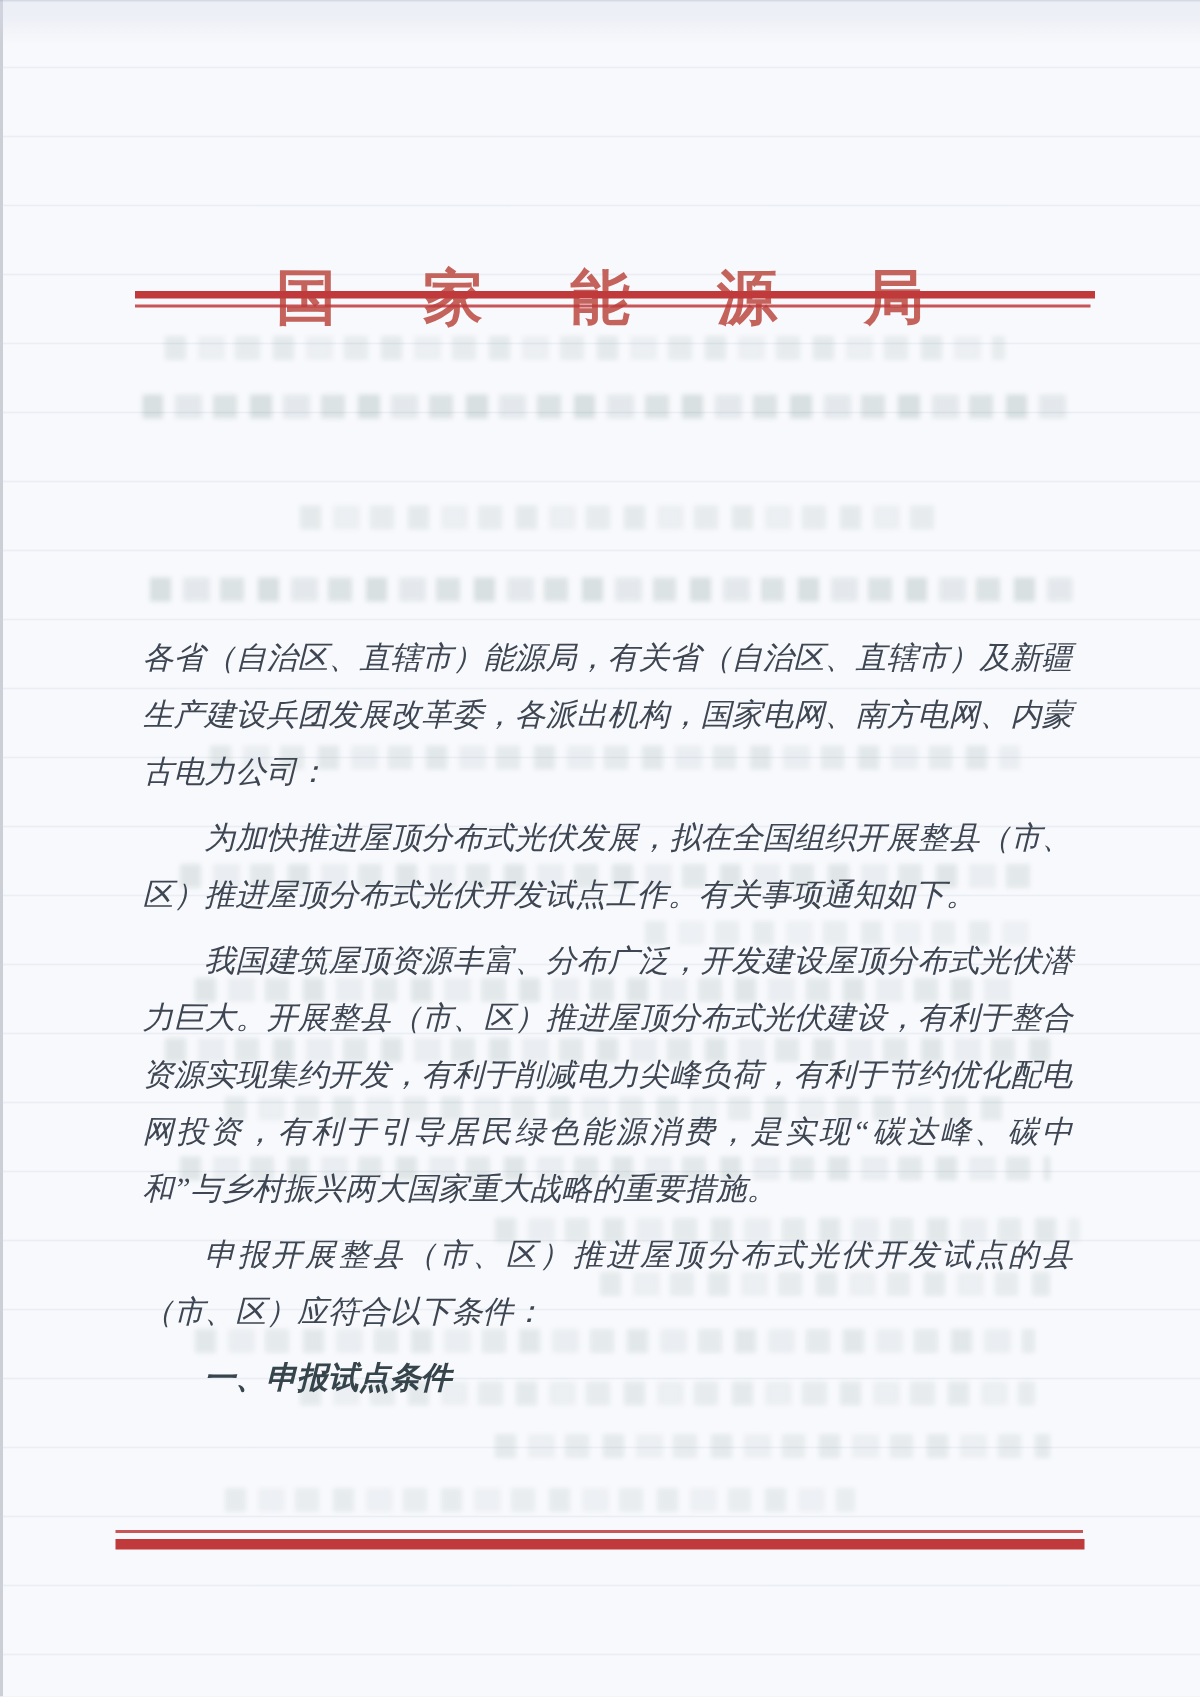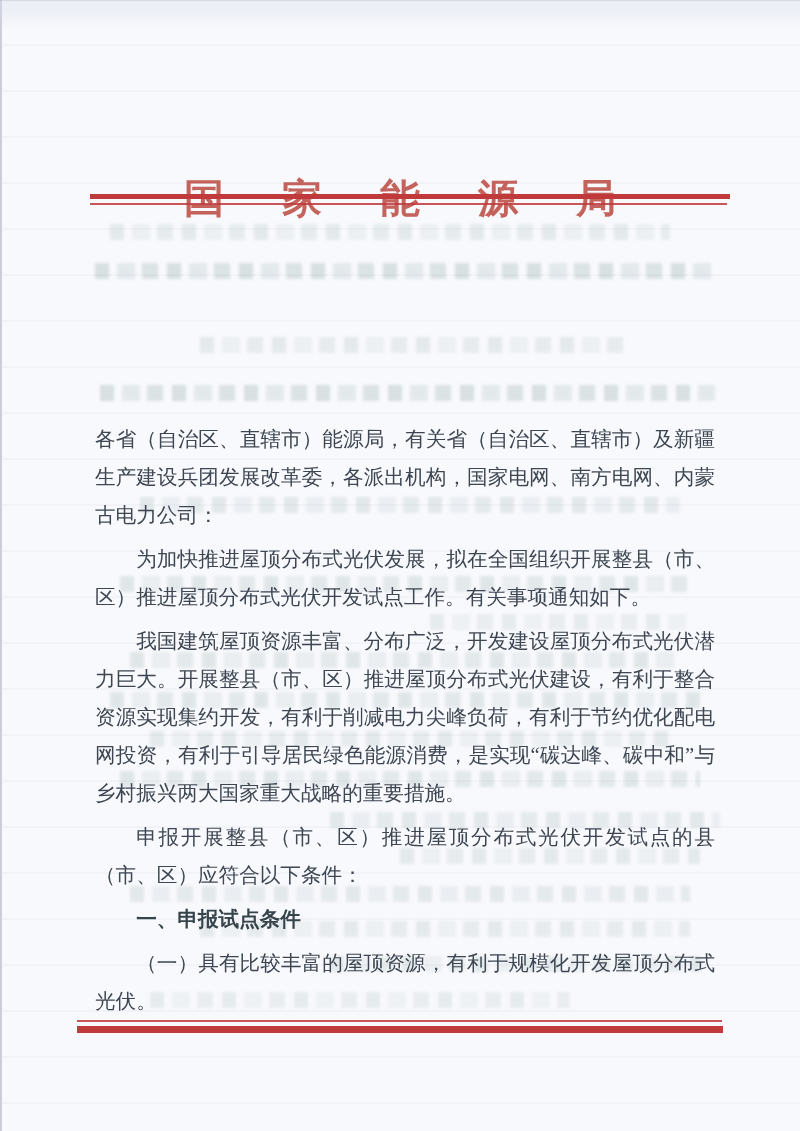--- a/index.html
+++ b/index.html
@@ -61,20 +61,21 @@
     font-weight:bold;
     font-size:28px;line-height:50px;
     letter-spacing:1px;
     color:var(--title-ink);
   }
   .body-text{
     position:absolute;top:420px;left:95px;width:620px;
     font-size:20.6px;line-height:38px;
     text-align:justify;
     color:var(--body-ink);
+    font-style:italic;
   }
   .body-text p{margin:6px 0 0 0;}
   .body-text p.first{margin-top:0;}
   .body-text p.indent{text-indent:2em;}
   .section-heading{
     font-family:"Liberation Sans","DejaVu Sans",sans-serif;
     font-weight:bold;
     color:var(--title-ink);
   }
 </style>
@@ -109,19 +110,18 @@
 
   <div class="doc-title">
   </div>
 
   <div class="body-text">
     <p class="first">各省（自治区、直辖市）能源局，有关省（自治区、直辖市）及新疆生产建设兵团发展改革委，各派出机构，国家电网、南方电网、内蒙古电力公司：</p>
     <p class="indent">为加快推进屋顶分布式光伏发展，拟在全国组织开展整县（市、区）推进屋顶分布式光伏开发试点工作。有关事项通知如下。</p>
     <p class="indent">我国建筑屋顶资源丰富、分布广泛，开发建设屋顶分布式光伏潜力巨大。开展整县（市、区）推进屋顶分布式光伏建设，有利于整合资源实现集约开发，有利于削减电力尖峰负荷，有利于节约优化配电网投资，有利于引导居民绿色能源消费，是实现“碳达峰、碳中和”与乡村振兴两大国家重大战略的重要措施。</p>
     <p class="indent">申报开展整县（市、区）推进屋顶分布式光伏开发试点的县（市、区）应符合以下条件：</p>
     <p class="indent section-heading">一、申报试点条件</p>
-    <p class="indent">（一）具有比较丰富的屋顶资源，有利于规模化开发屋顶分布式光伏。</p>
   </div>
 
   <div class="rule footer-thin"></div>
   <div class="rule footer-thick"></div>
 
 </div>
 
 </body></html>

